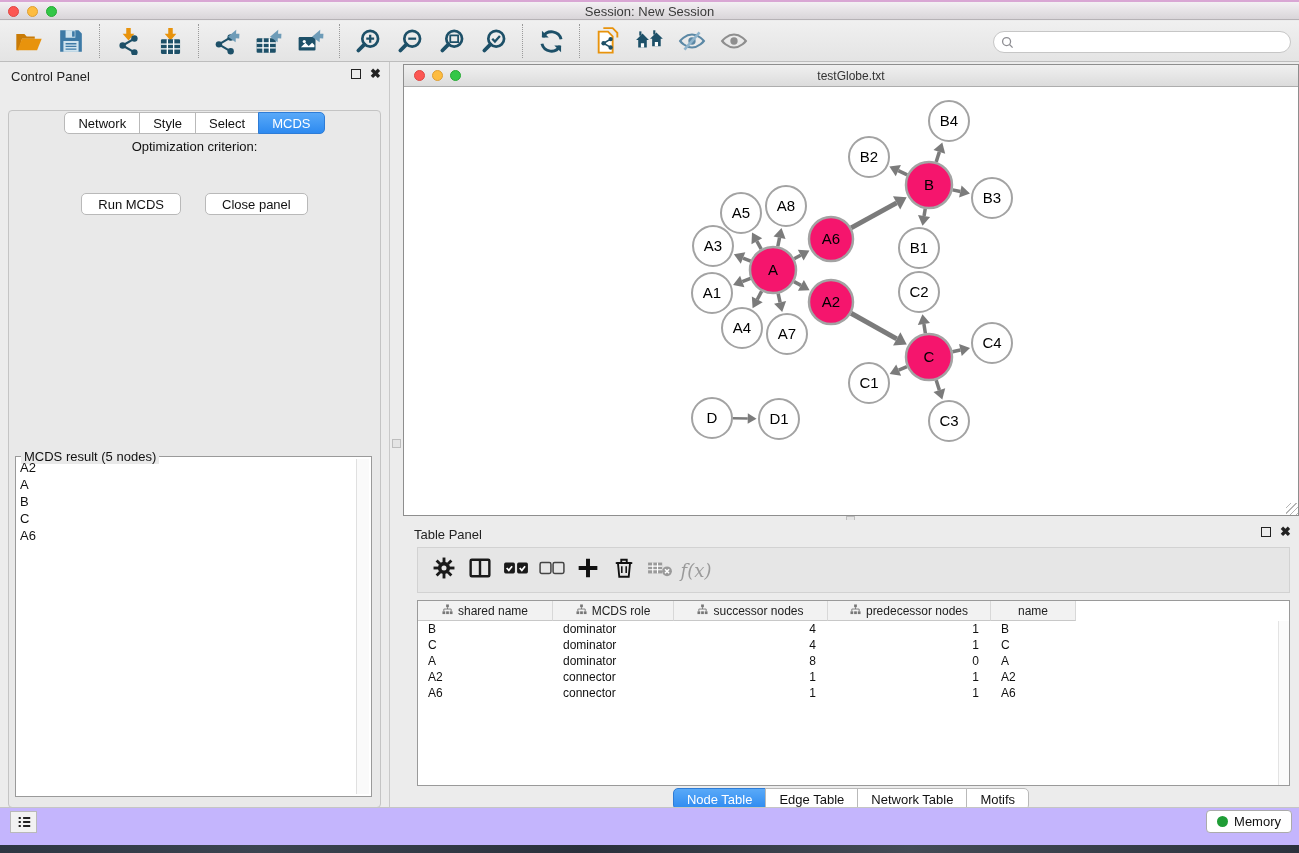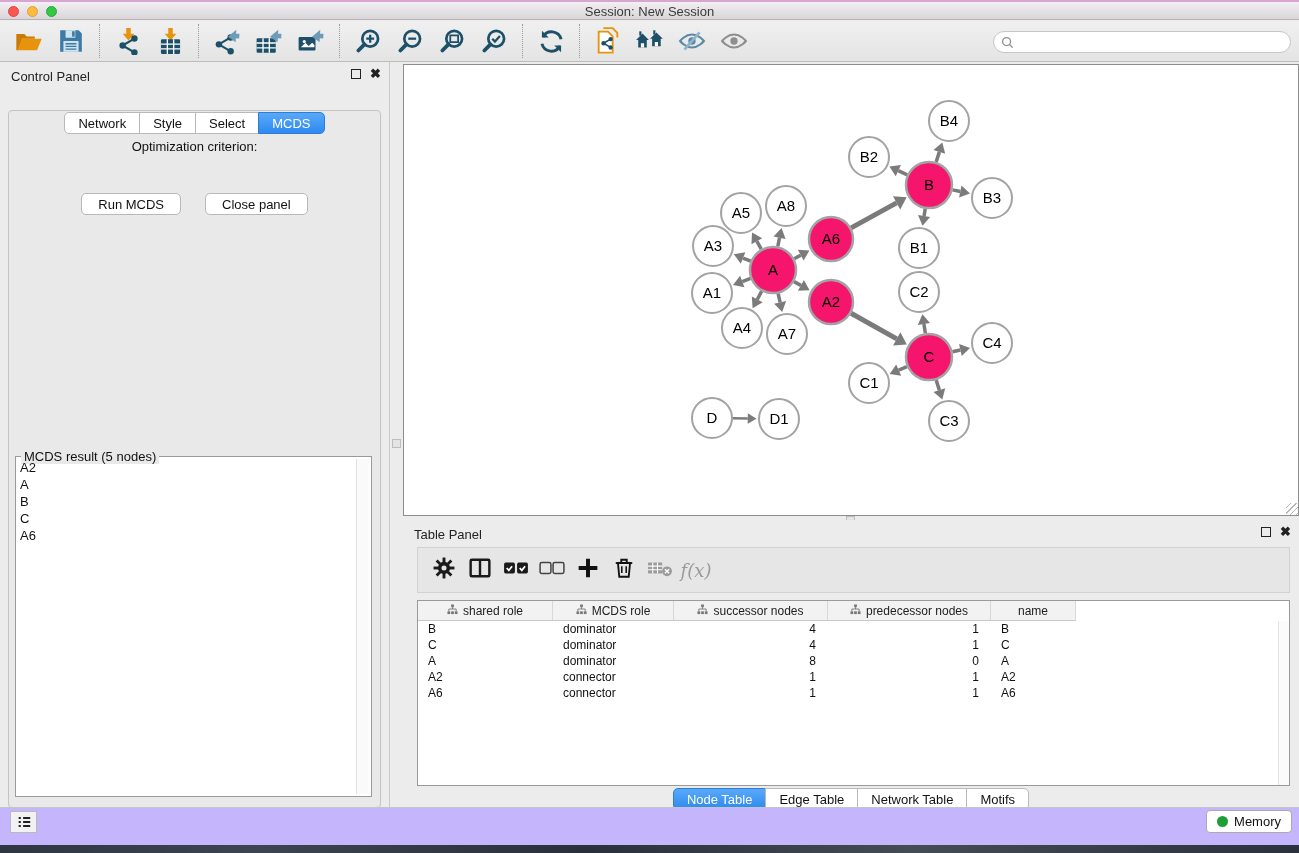--- a/index.html
+++ b/index.html
@@ -328,20 +328,28 @@
             <div>A6</div>
           </div>
         <div class="result-scroll"></div>
       </div>
     </div>
   </div>
 
   <div class="right-area">
 
     <div class="net-window">
+      <div class="net-titlebar">
+        <div class="net-lights">
+          <div class="light red"></div>
+          <div class="light yellow"></div>
+          <div class="light green"></div>
+        </div>
+        <div class="title">testGlobe.txt</div>
+      </div>
       <div class="net-canvas">
         <svg width="894" height="428">
             <g>
               <line x1="345.543265126549" y1="190.46729347687497" x2="337.2698072148392" y2="193.58679400096227" stroke="#7B7B7B" stroke-width="3.5"></line>
               <polygon points="328.05318894386033,197.06191236542972 335.10006326139,187.83225568964045 339.4395511682884,199.3413323122841" fill="#7B7B7B"></polygon>
             </g>
             <g>
               <line x1="345.7165594187538" y1="173.08662376750152" x2="338.03622095013816" y2="170.01448838005527" stroke="#7B7B7B" stroke-width="3.5"></line>
               <polygon points="328.8907255449183,166.35629021796734 340.3202736097159,164.30435673111091 335.7521682905604,175.72462002899962" fill="#7B7B7B"></polygon>
             </g>
@@ -574,21 +582,21 @@
       <div class="tp-table">
         <div class="thead">
             <div class="th">
               <span><svg width="11" height="11" viewBox="0 0 12 12">
                   <rect x="4.5" y="0.5" width="3" height="3" fill="#777"></rect>
                   <path d="M6 3.5v2M2 8V5.5h8V8" stroke="#777" fill="none"></path>
                   <rect x="0.5" y="8" width="3" height="3" fill="#777"></rect>
                   <rect x="4.5" y="8" width="3" height="3" fill="#777"></rect>
                   <rect x="8.5" y="8" width="3" height="3" fill="#777"></rect>
                 </svg></span>
-              <span>shared role</span>
+              <span>shared name</span>
             </div>
             <div class="th">
               <span><svg width="11" height="11" viewBox="0 0 12 12">
                   <rect x="4.5" y="0.5" width="3" height="3" fill="#777"></rect>
                   <path d="M6 3.5v2M2 8V5.5h8V8" stroke="#777" fill="none"></path>
                   <rect x="0.5" y="8" width="3" height="3" fill="#777"></rect>
                   <rect x="4.5" y="8" width="3" height="3" fill="#777"></rect>
                   <rect x="8.5" y="8" width="3" height="3" fill="#777"></rect>
                 </svg></span>
               <span>MCDS role</span>

